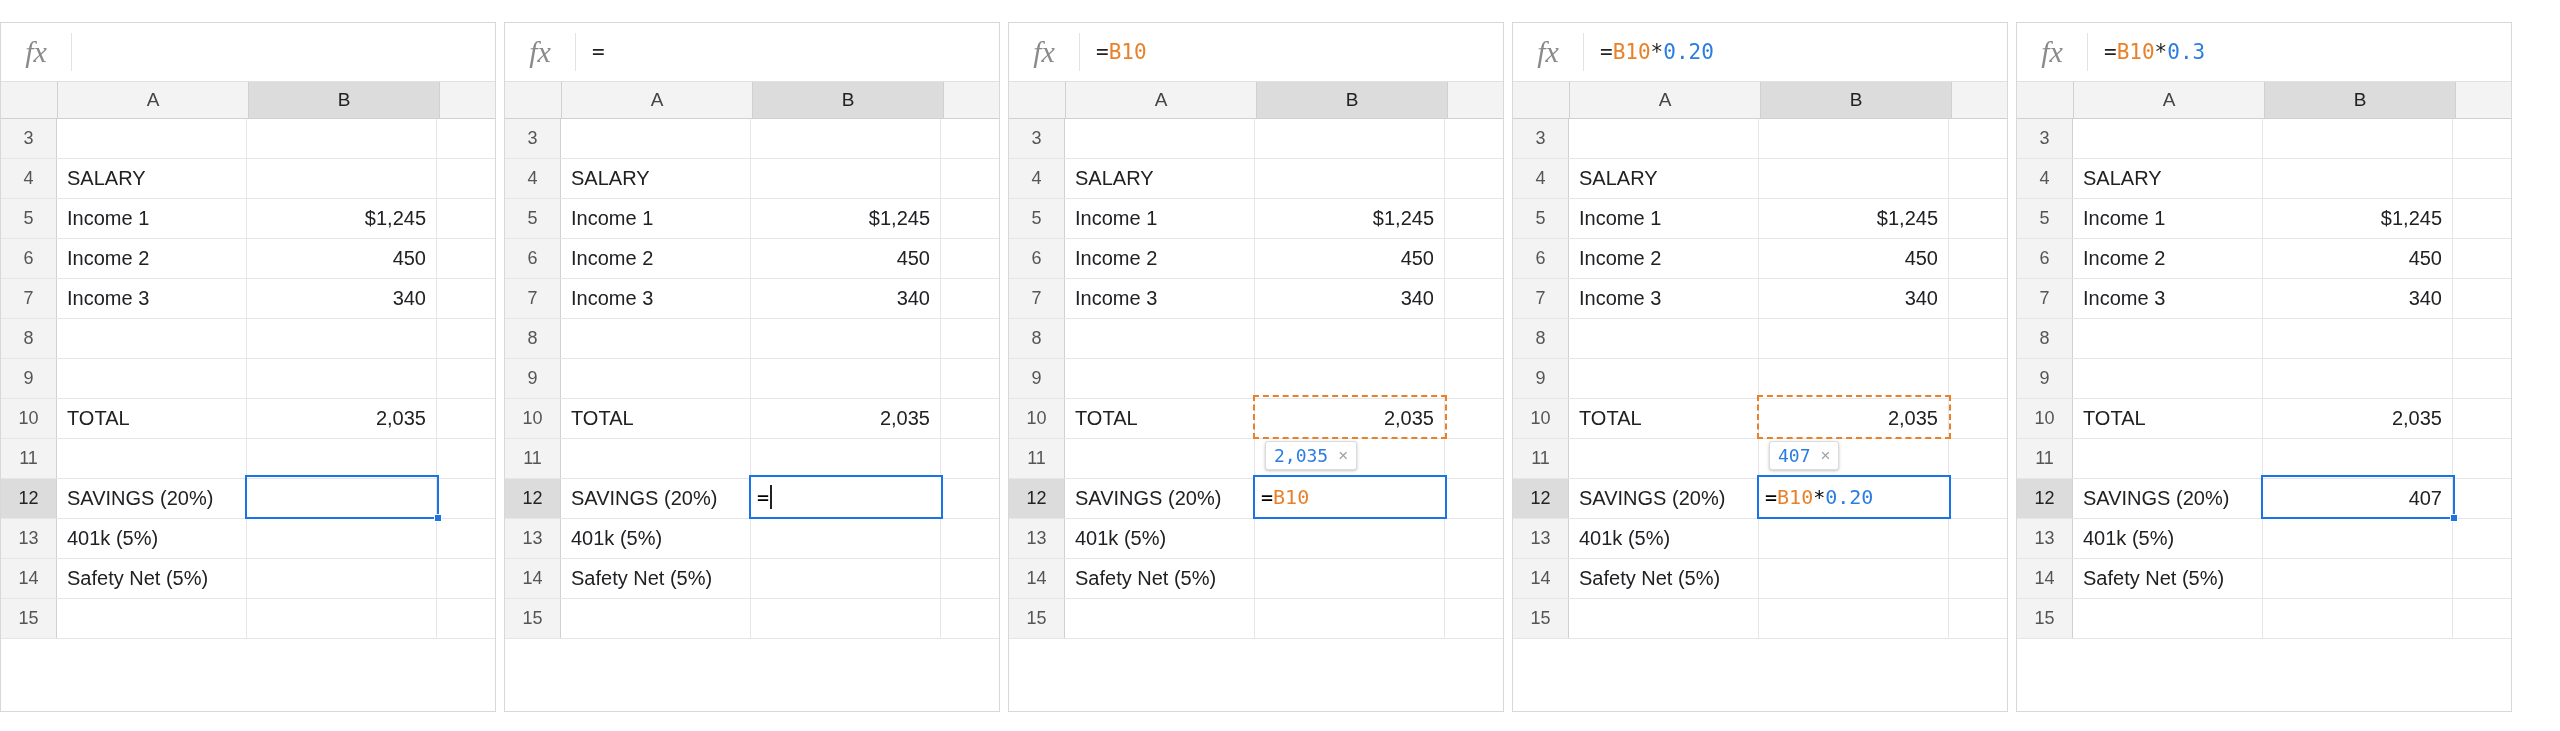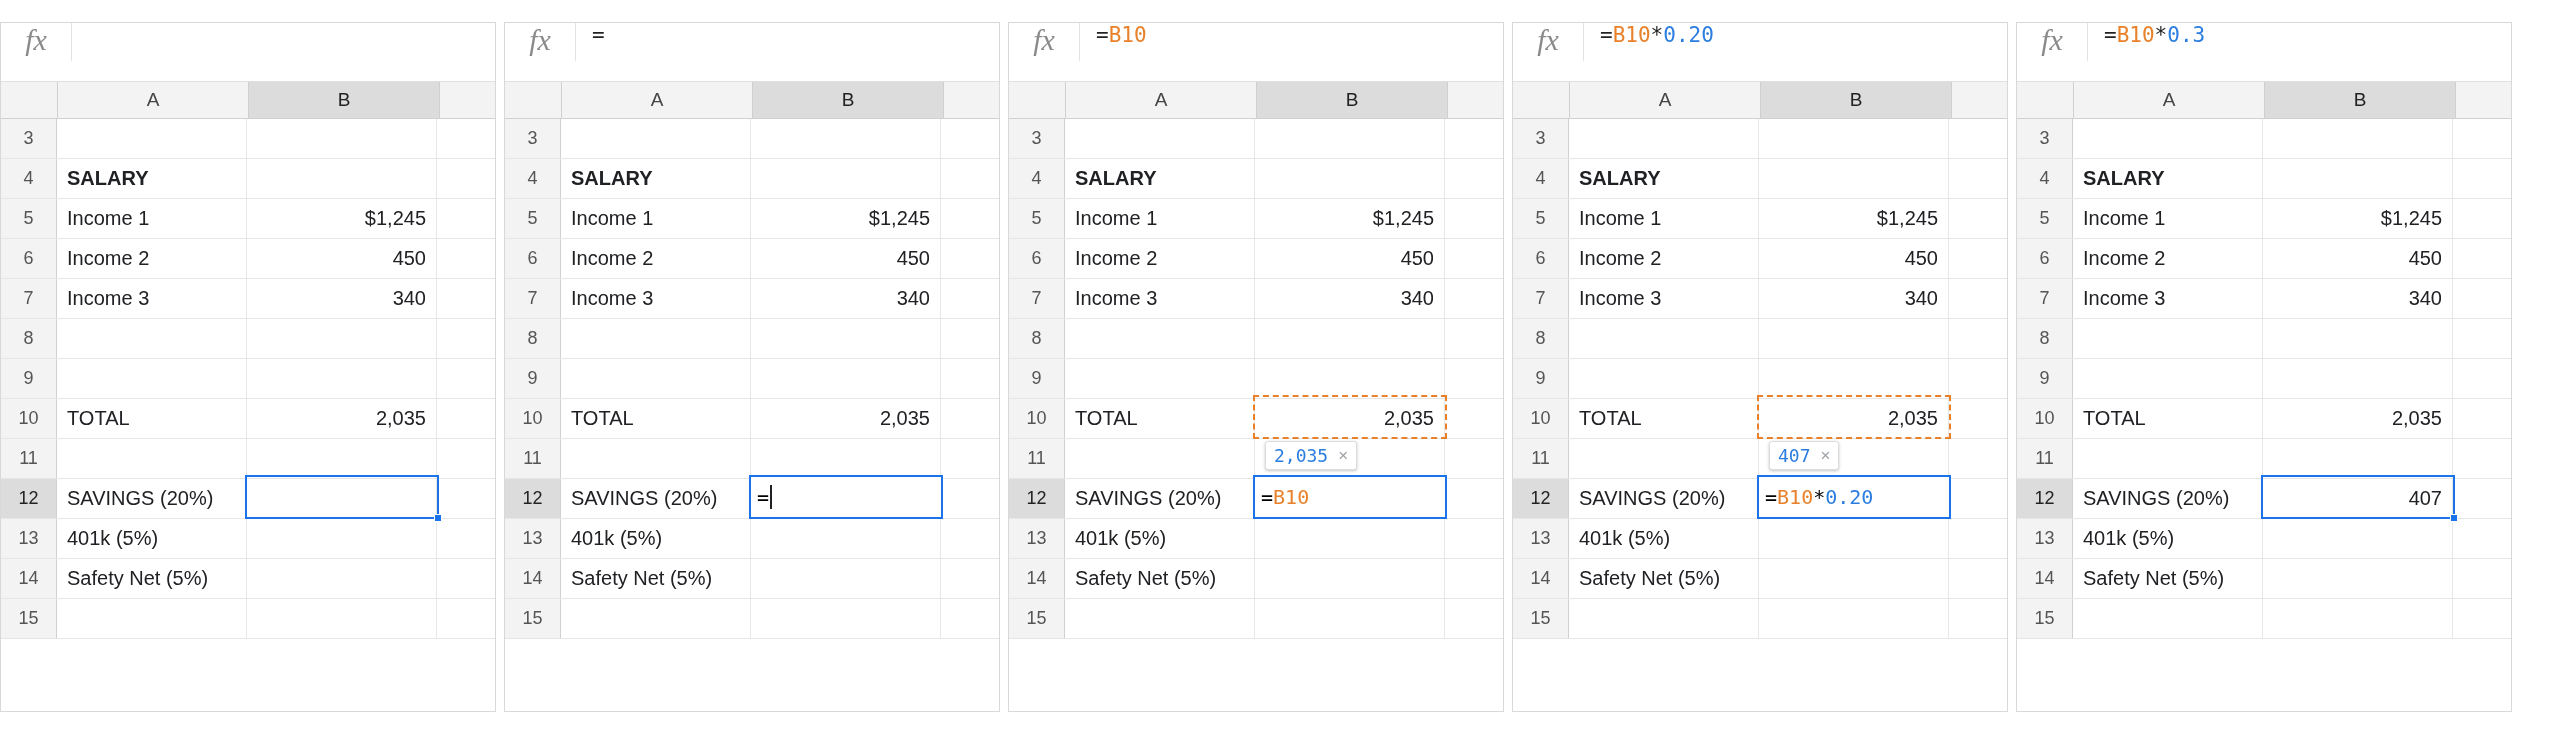--- a/index.html
+++ b/index.html
@@ -31,21 +31,21 @@
     box-sizing: border-box;
     overflow: hidden;
     flex: 0 0 auto;
     height: 690px;
   }
   .panel + .panel { margin-left: 8px; }
 
   
   .formula-bar {
     display: flex;
-    align-items: flex-start;
+    align-items: center;
     height: 58px;
     border-bottom: 1px solid #e0e0e0;
     background: #ffffff;
   }
   .fx {
     width: 70px;
     text-align: center;
     font-family: "Liberation Serif", serif;
     font-style: italic;
     font-size: 30px;
@@ -126,21 +126,21 @@
     font-size: 20px;
     color: #202124;
     border-right: 1px solid #e6e6e6;
     box-sizing: border-box;
     white-space: nowrap;
     overflow: hidden;
   }
   .cell.a { justify-content: flex-start; }
   .cell.b { justify-content: flex-end; }
   .cell.tail { flex: 1 1 auto; border-right: none; }
-  .cell.bold { font-weight: bold; }
+  .cell.bold { font-weight: normal; }
 
   
   .sel-box {
     position: absolute;
     border: 2px solid #1a73e8;
     box-sizing: border-box;
     pointer-events: none;
   }
   .sel-handle {
     position: absolute;

